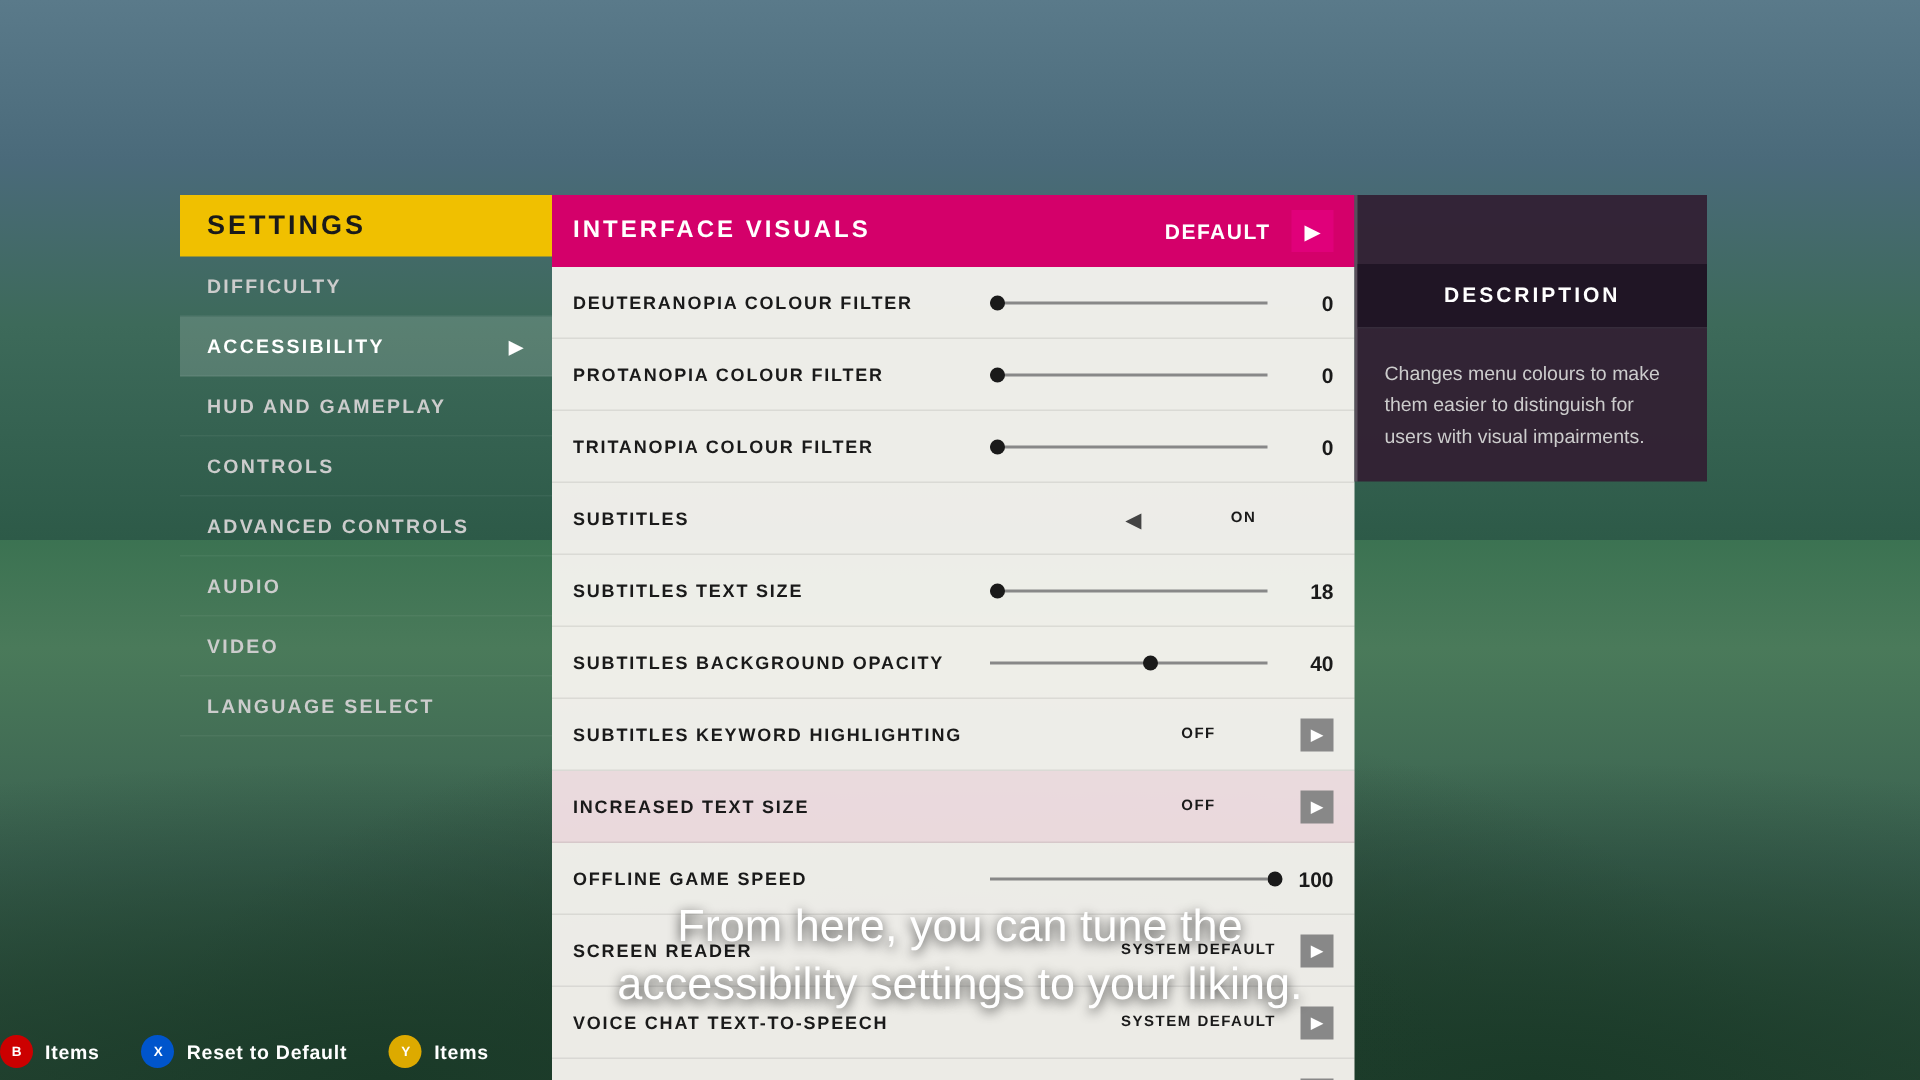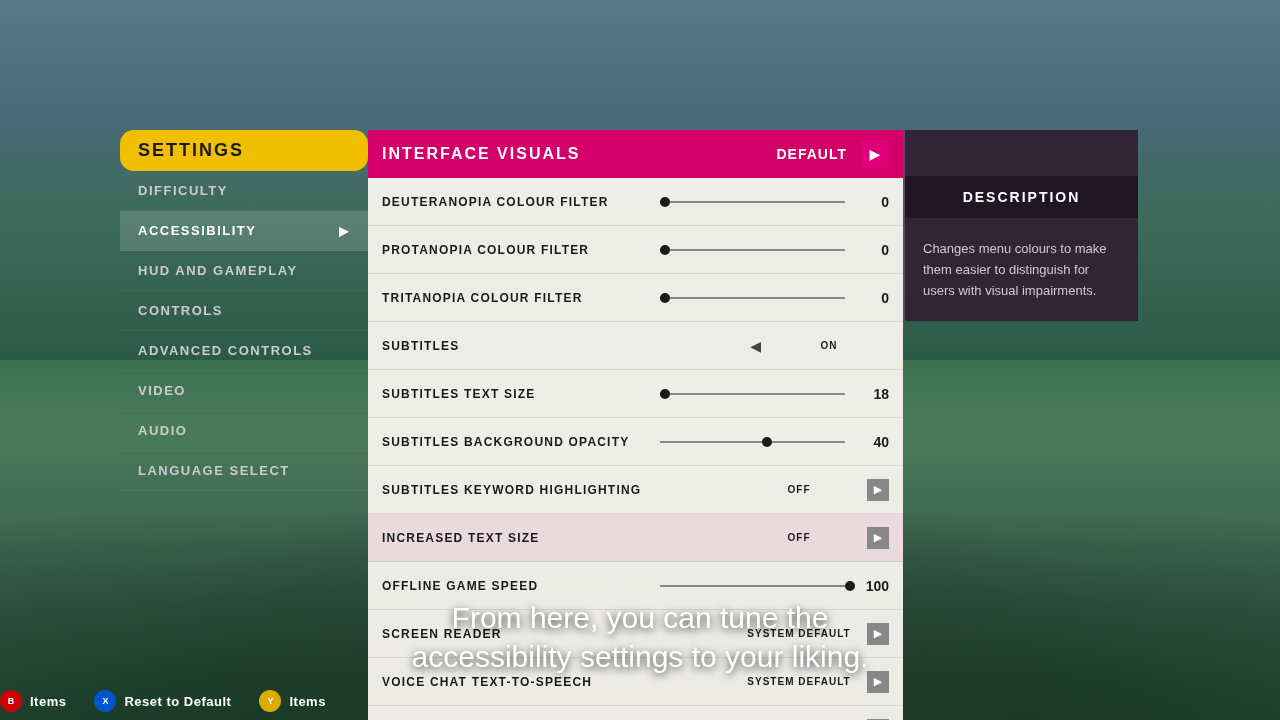--- a/index.html
+++ b/index.html
@@ -67,21 +67,20 @@
     }
 
     .sidebar-title {
       background: #f0c000;
       color: #1a1a1a;
       font-weight: 900;
       font-size: 18px;
       letter-spacing: 2px;
       padding: 10px 18px;
       text-transform: uppercase;
-      border-radius: 14px;
     }
 
     .sidebar-item {
       padding: 12px 18px;
       color: #cccccc;
       font-size: 13px;
       font-weight: 600;
       letter-spacing: 1.5px;
       text-transform: uppercase;
       cursor: pointer;
@@ -362,24 +361,24 @@
     <div class="sidebar-item">
       <span>HUD AND GAMEPLAY</span>
     </div>
     <div class="sidebar-item">
       <span>CONTROLS</span>
     </div>
     <div class="sidebar-item">
       <span>ADVANCED CONTROLS</span>
     </div>
     <div class="sidebar-item">
+      <span>AUDIO</span>
+    </div>
+    <div class="sidebar-item">
       <span>VIDEO</span>
-    </div>
-    <div class="sidebar-item">
-      <span>AUDIO</span>
     </div>
     <div class="sidebar-item">
       <span>LANGUAGE SELECT</span>
     </div>
   </div>
 
   <div class="main-panel">
     <div class="panel-header">
       <span class="panel-header-title">INTERFACE VISUALS</span>
       <div class="panel-header-right">

